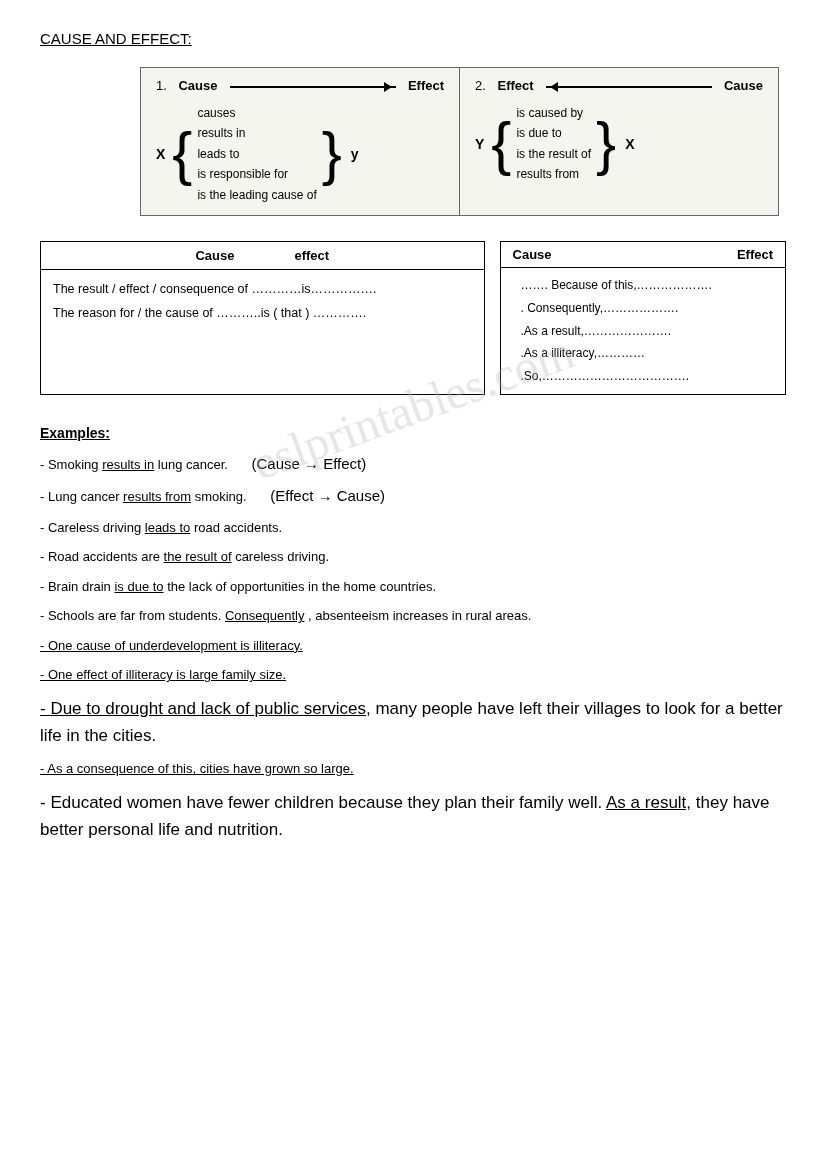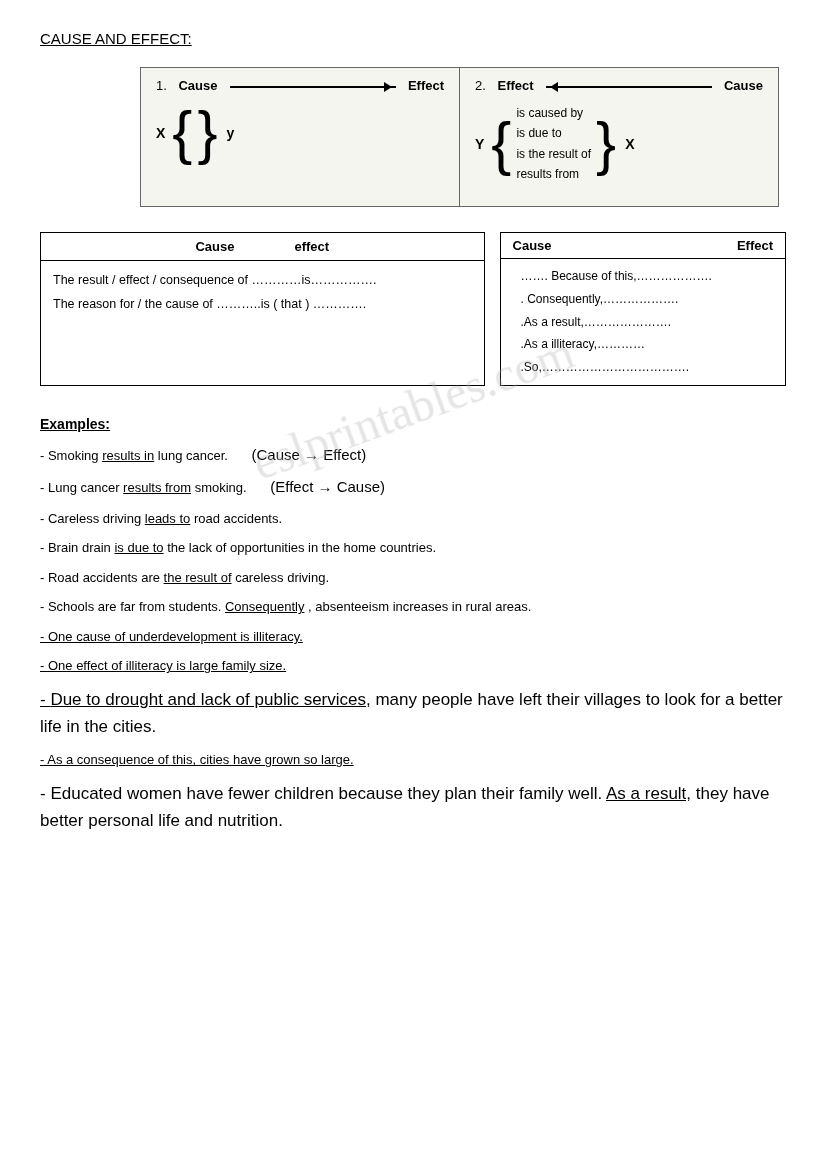--- a/index.html
+++ b/index.html
@@ -199,20 +199,27 @@
   <div class="diagram-box diagram-box-1">
     <div class="diagram-header">
       <span>1.</span>&nbsp;
       <span class="label-cause">Cause</span>
       <div class="arrow-line arrow-line-right" style="margin: 0 8px; margin-top:2px;"></div>
       <span class="label-effect">Effect</span>
     </div>
     <div class="diagram-body">
       <span class="xy-label" style="margin-right:2px;">X</span>
       <span class="brace-left">{</span>
+      <div class="verb-list">
+        <div>causes</div>
+        <div>results in</div>
+        <div>leads to</div>
+        <div>is responsible for</div>
+        <div>is the leading cause of</div>
+      </div>
       <span class="brace-right">}</span>
       <span class="xy-label" style="margin-left:4px;">y</span>
     </div>
   </div>
 
   <div class="diagram-box diagram-box-2">
     <div class="diagram-header">
       <span>2.</span>&nbsp;
       <span class="label-effect">Effect</span>
       <div class="arrow-line arrow-line-left" style="margin: 0 8px; margin-top:2px;"></div>
@@ -272,25 +279,25 @@
   <div class="example-line">
     <span>- Lung cancer </span><span class="underline">results from</span><span> smoking.</span>
     <span class="example-note">(Effect → Cause)</span>
   </div>
 
   <div class="example-line">
     <span>- Careless driving </span><span class="underline">leads to</span><span> road accidents.</span>
   </div>
 
   <div class="example-line">
+    <span>- Road accidents are </span><span class="underline">the result of</span><span> careless driving.</span>
+  </div>
+
+  <div class="example-line">
     <span>- Brain drain </span><span class="underline">is due to</span><span> the lack of opportunities in the home countries.</span>
-  </div>
-
-  <div class="example-line">
-    <span>- Road accidents are </span><span class="underline">the result of</span><span> careless driving.</span>
   </div>
 
   <div class="example-line">
     <span>- Schools are far from students. </span><span class="underline">Consequently</span><span> , absenteeism increases in rural areas.</span>
   </div>
 
   <div class="example-line" style="text-decoration: underline;">
     <span style="text-decoration:none;">- </span><span class="underline">One cause of</span><span> underdevelopment is illiteracy.</span>
   </div>
 

